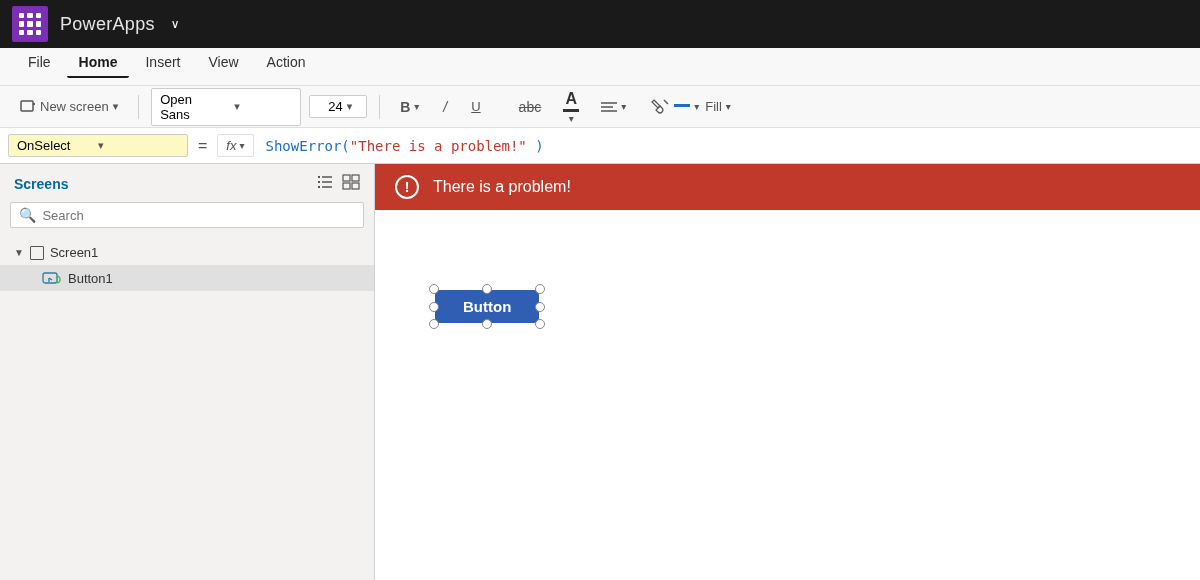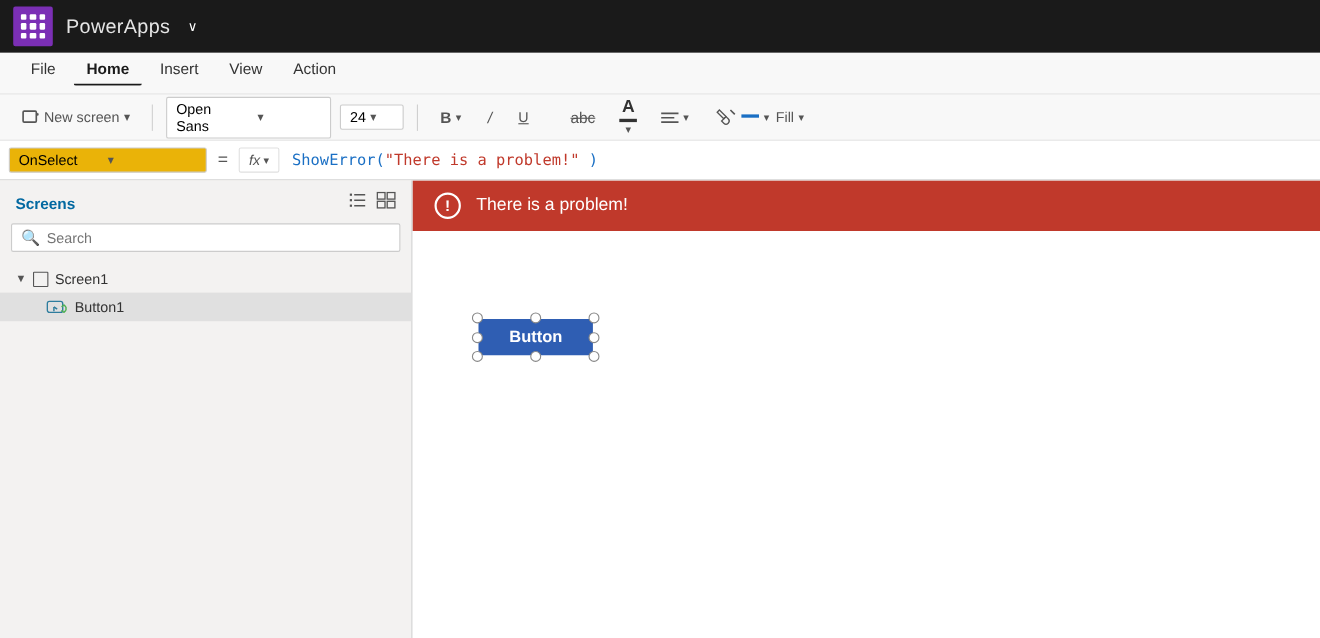--- a/index.html
+++ b/index.html
@@ -101,21 +101,21 @@
       min-width: 150px;
       cursor: pointer;
       gap: 16px;
     }
     .font-select span { flex: 1; }
     .size-select {
       display: flex;
       align-items: center;
       border: 1px solid #ccc;
       border-radius: 2px;
-      padding: 3px 8px;
+      padding: 3px 18px;
       font-size: 13px;
       background: white;
       width: 58px;
       cursor: pointer;
       gap: 4px;
     }
     .bold-btn { font-weight: 700; font-size: 14px; }
     .italic-btn { font-style: italic; font-size: 14px; }
     .strikethrough-btn { text-decoration: line-through; font-size: 14px; margin-left: 14px; }
     .a-icon {
@@ -135,21 +135,21 @@
       padding: 0 8px;
       gap: 6px;
     }
     .property-select {
       display: flex;
       align-items: center;
       border: 1px solid #ccc;
       border-radius: 2px;
       padding: 3px 8px;
       font-size: 13px;
-      background: #eab308;
+      background: #fef9c3;
       width: 180px;
       cursor: pointer;
     }
     .property-select span { flex: 1; }
     .equals-sign {
       font-size: 16px;
       color: #555;
       margin: 0 4px;
     }
     .fx-btn {

